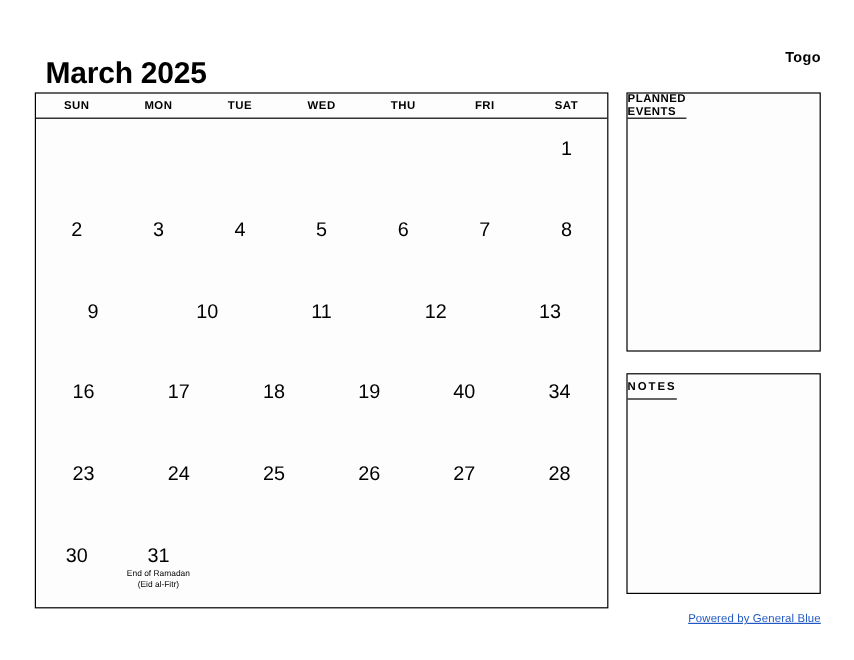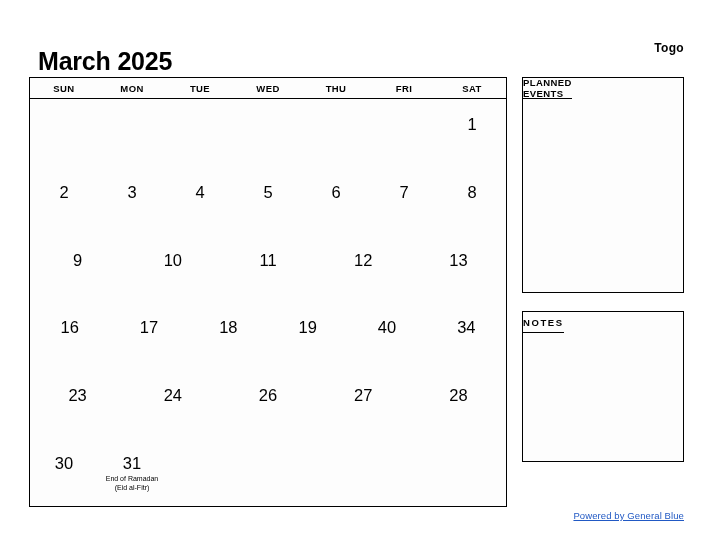--- a/index.html
+++ b/index.html
@@ -125,21 +125,21 @@
     background: #fdfdfd;
     display: flex;
     flex-direction: row;
   }
   #planned-events-panel {
     top: 77px;
     height: 216px;
   }
   #notes-panel {
     top: 311px;
-    height: 151px;
+    height: 184px;
   }
   .panel-title {
     flex: 0 0 20px;
     height: 20px;
     display: flex;
     align-items: center;
     justify-content: center;
     border-bottom: 1.5px solid #000000;
     font-size: 9.5px;
     font-weight: bold;
@@ -304,20 +304,24 @@
     <div class="week-row">
       <div class="day-cell">
         <div class="day-number">23</div>
 
       </div>
       <div class="day-cell">
         <div class="day-number">24</div>
 
       </div>
       <div class="day-cell">
+        <div class="day-number">25</div>
+
+      </div>
+      <div class="day-cell">
         <div class="day-number">26</div>
 
       </div>
       <div class="day-cell">
         <div class="day-number">27</div>
 
       </div>
       <div class="day-cell">
         <div class="day-number">28</div>
 

